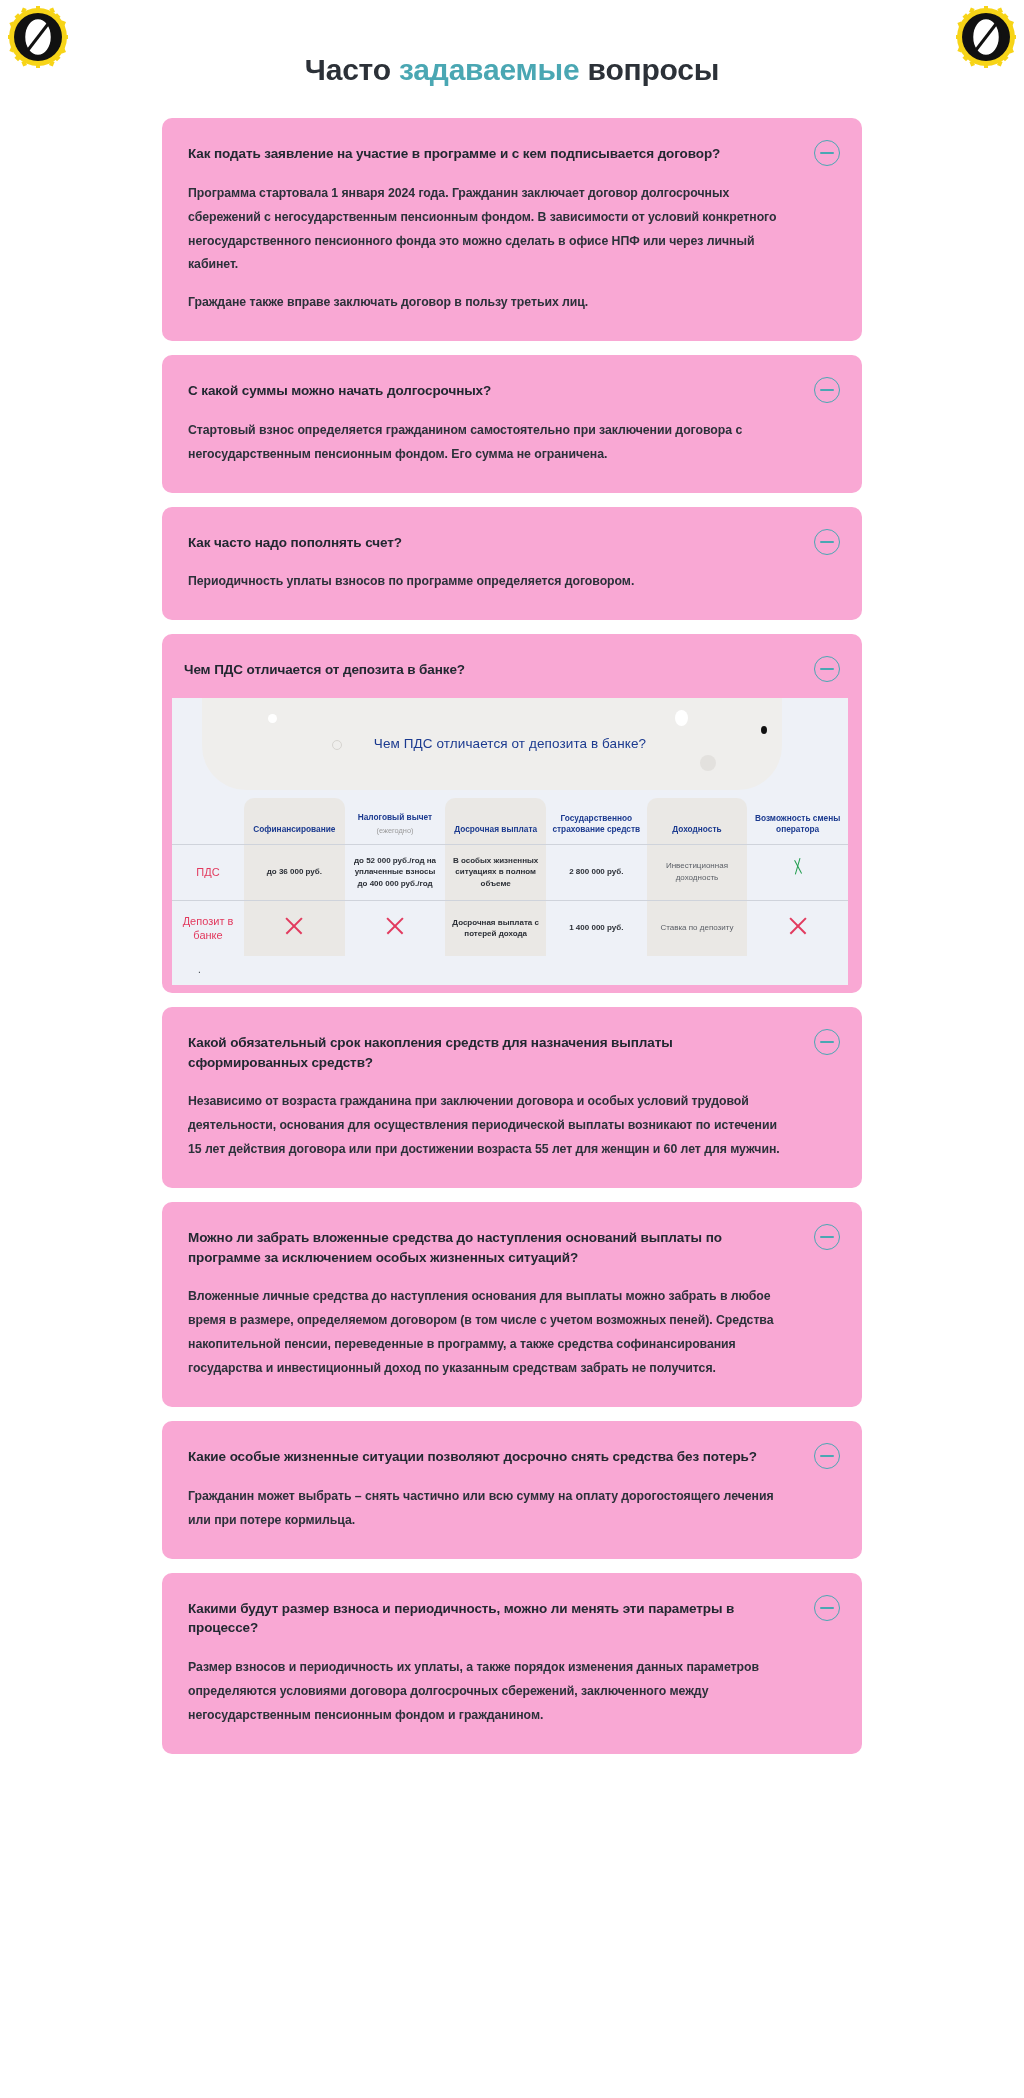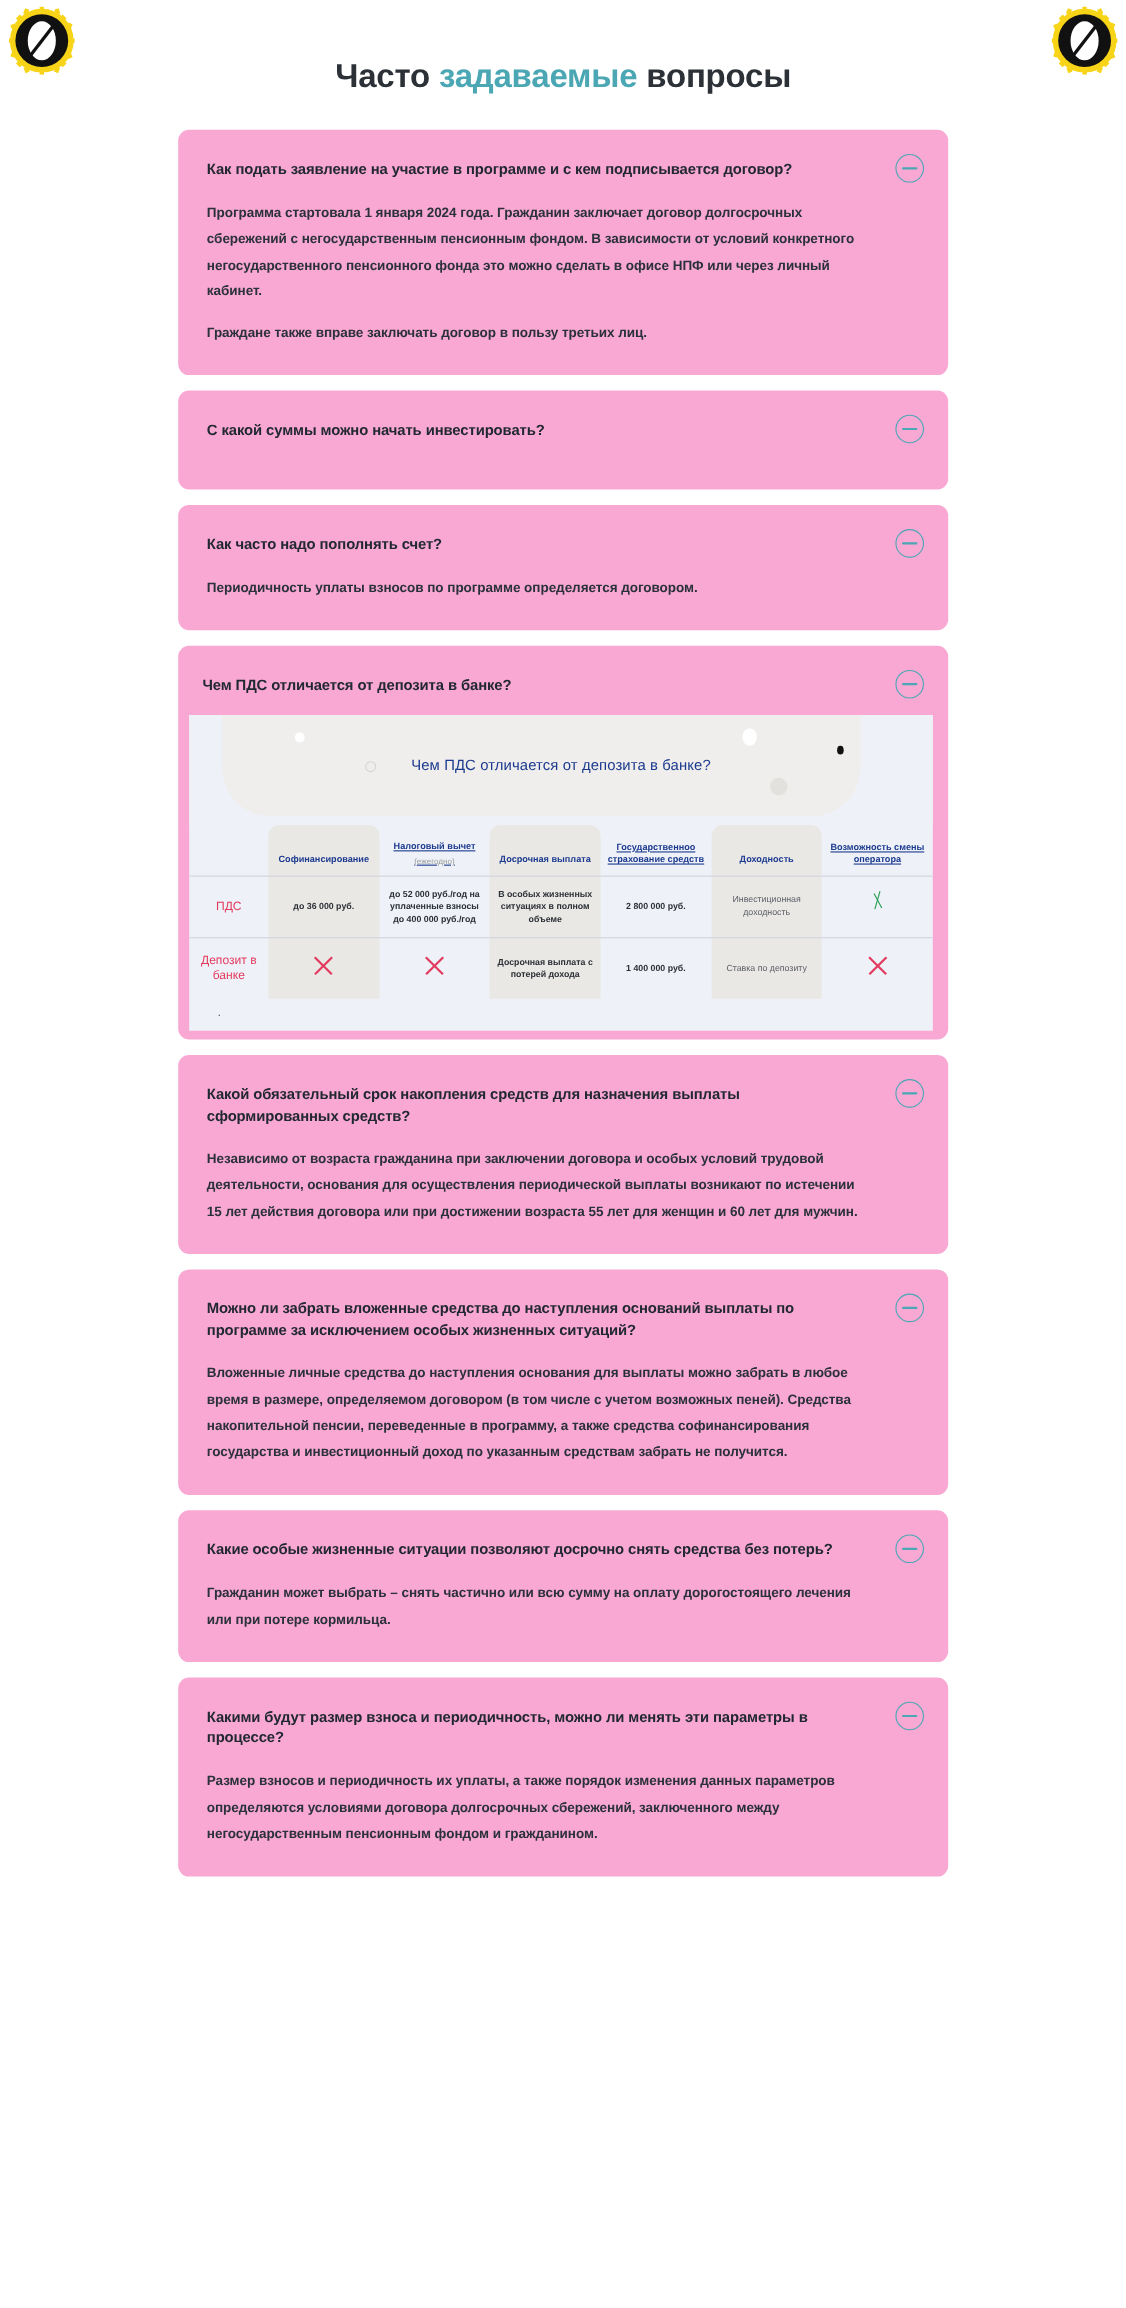--- a/index.html
+++ b/index.html
@@ -164,21 +164,21 @@
     vertical-align: bottom;
   }
   .cmp thead th .sub {
     display: block;
     font-size: 7.4px;
     font-weight: normal;
     color: #9b9b9b;
     margin-top: 2px;
   }
   .cmp thead th.shade  { background: #eae8e5; border-radius: 10px 10px 0 0; }
-  .cmp thead th.plain  { background: transparent; text-decoration: underline; }
+  .cmp thead th.plain  { background: transparent; }
 
   .cmp tbody tr.row-pds td { height: 56px; }
   .cmp tbody tr.row-dep td { height: 56px; }
 
   .cmp td.shade { background: #eae8e5; }
   .cmp td.plain { background: transparent; }
 
   .cmp td.celltext {
     font-size: 8px;
     font-weight: bold;
@@ -307,21 +307,24 @@
   <div class="faq-item">
     <div class="faq-question">Как подать заявление на участие в программе и с кем подписывается договор?</div>
     <div class="faq-answer">
       <p>Программа стартовала 1 января 2024 года. Гражданин заключает договор долгосрочных сбережений с негосударственным пенсионным фондом. В зависимости от условий конкретного негосударственного пенсионного фонда это можно сделать в офисе НПФ или через личный кабинет.</p>
       <p>Граждане также вправе заключать договор в пользу третьих лиц.</p>
     </div>
     <div class="toggle-icon"></div>
   </div>
 
   <div class="faq-item">
-    <div class="faq-question">С какой суммы можно начать инвестировать?</div>
+    <div class="faq-question">С какой суммы можно начать долгосрочных?</div>
+    <div class="faq-answer">
+      <p>Стартовый взнос определяется гражданином самостоятельно при заключении договора с негосударственным пенсионным фондом. Его сумма не ограничена.</p>
+    </div>
     <div class="toggle-icon"></div>
   </div>
 
   <div class="faq-item">
     <div class="faq-question">Как часто надо пополнять счет?</div>
     <div class="faq-answer">
       <p>Периодичность уплаты взносов по программе определяется договором.</p>
     </div>
     <div class="toggle-icon"></div>
   </div>

